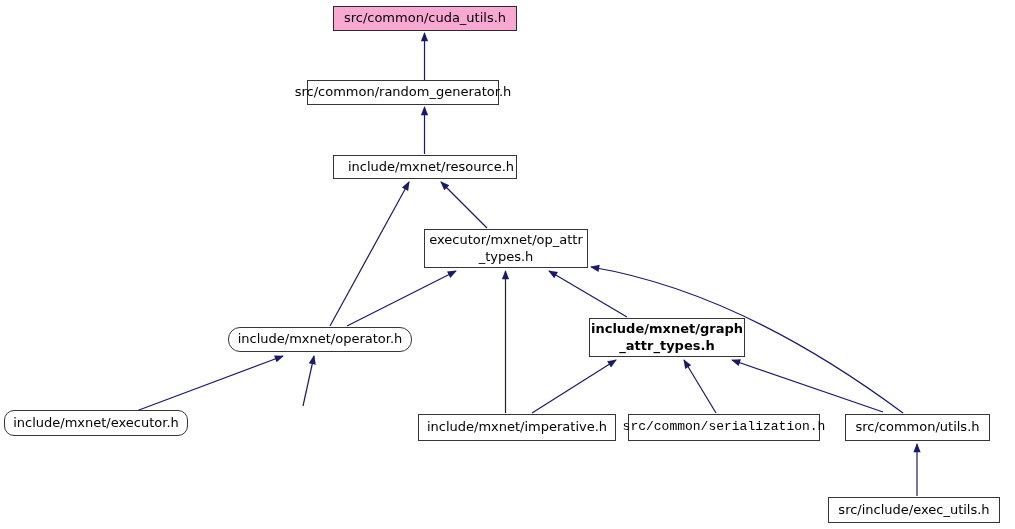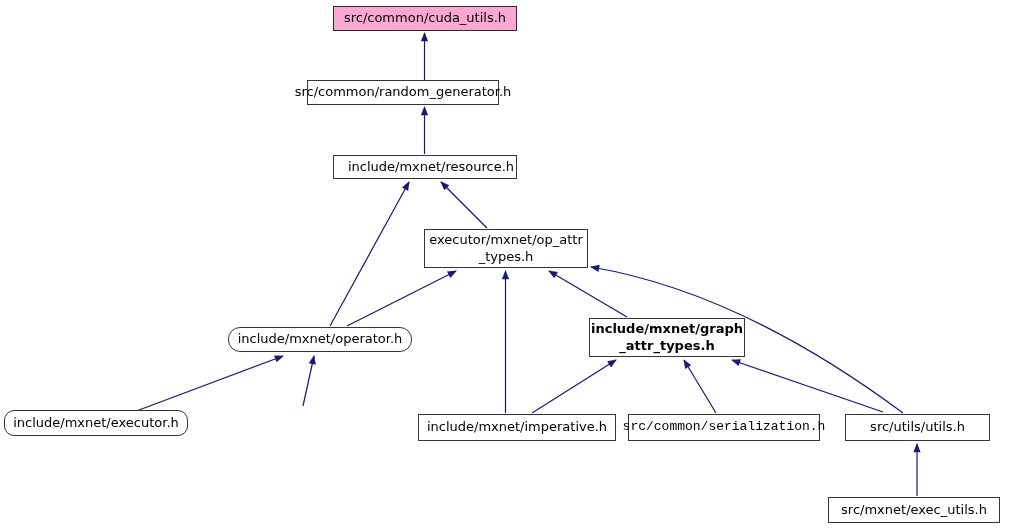--- a/index.html
+++ b/index.html
@@ -89,17 +89,17 @@
   <div class="node" style="left:589px; top:318px; width:156px; height:39px;font-weight:bold;">include/mxnet/graph
 _attr_types.h</div>
 
   <div class="node" style="left:4px;   top:410px; width:184px; height:26px;border-radius:10px;">include/mxnet/executor.h</div>
 
 
   <div class="node" style="left:406px; top:414px; width:198px; height:27px;margin-left:12px;">include/mxnet/imperative.h</div>
 
   <div class="node" style="left:628px; top:414px; width:192px; height:27px;font-family:Liberation Mono, monospace;">src/common/serialization.h</div>
 
-  <div class="node" style="left:845px; top:414px; width:145px; height:27px;">src/utils/utils.h</div>
+  <div class="node" style="left:845px; top:414px; width:145px; height:27px;">src/common/utils.h</div>
 
-  <div class="node" style="left:828px; top:497px; width:172px; height:26px;">src/mxnet/exec_utils.h</div>
+  <div class="node" style="left:828px; top:497px; width:172px; height:26px;">src/include/exec_utils.h</div>
 
 </div>
 
 </body></html>

